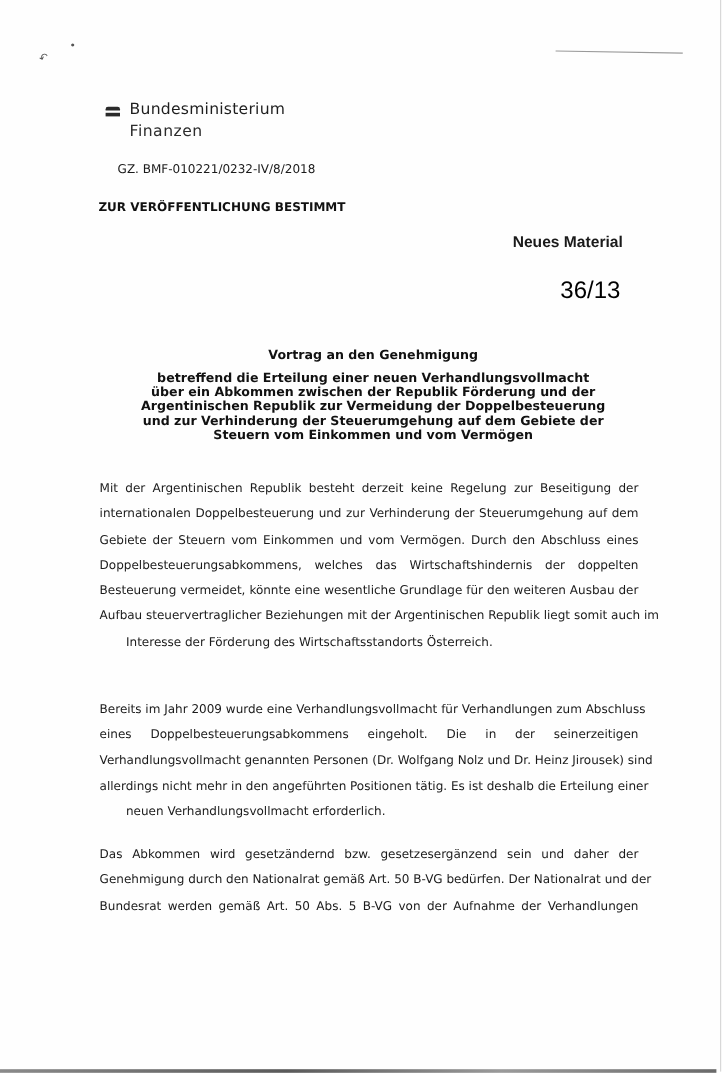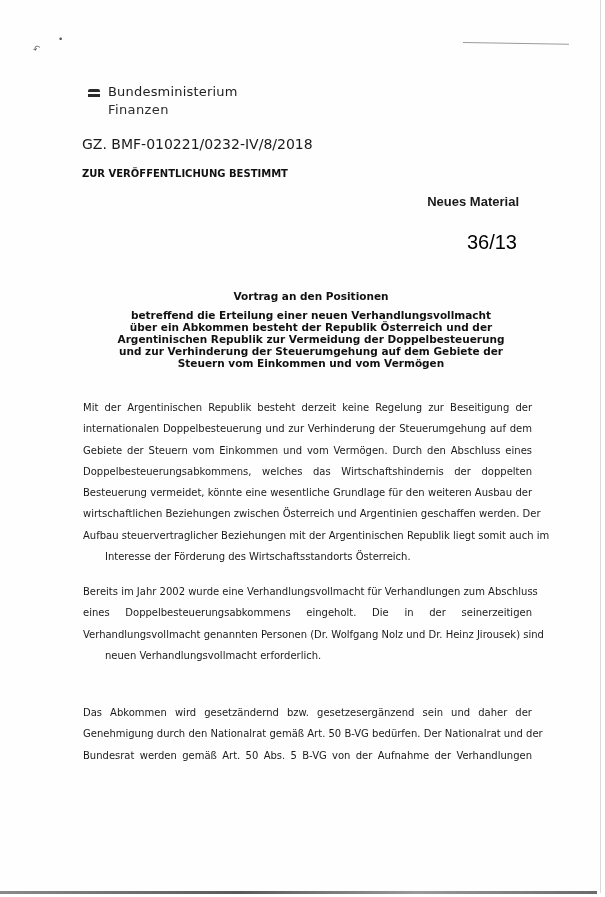--- a/index.html
+++ b/index.html
@@ -84,23 +84,23 @@
       position: absolute;
       left: 20px;
       top: 18px;
       font-size: 13px;
       white-space: nowrap;
       color: #2c2c2c;
       letter-spacing: 0.4px;
     }
     .gz {
       position: absolute;
-      left: 82px;
+      left: 98px;
       top: 136px;
-      font-size: 14px;
+      font-size: 10px;
       white-space: nowrap;
       color: #1a1a1a;
     }
     .publish-note {
       position: absolute;
       left: 82px;
       top: 168px;
       font-size: 10px;
       font-weight: bold;
       white-space: nowrap;
@@ -186,44 +186,44 @@
     <div class="logo-line1">Bundesministerium</div>
     <div class="logo-line2">Finanzen</div>
   </div>
 
   <div class="gz">GZ. BMF-010221/0232-IV/8/2018</div>
   <div class="publish-note">ZUR VERÖFFENTLICHUNG BESTIMMT</div>
 
   <div class="neues-material">Neues Material</div>
   <div class="doc-number">36/13</div>
 
-  <div class="title-block vortrag">Vortrag an den Positionen</div>
+  <div class="title-block vortrag">Vortrag an den Genehmigung</div>
   <div class="title-block betreff">
     <div>betreffend die Erteilung einer neuen Verhandlungsvollmacht</div>
-    <div>über ein Abkommen besteht der Republik Österreich und der</div>
+    <div>über ein Abkommen zwischen der Republik Förderung und der</div>
     <div>Argentinischen Republik zur Vermeidung der Doppelbesteuerung</div>
     <div>und zur Verhinderung der Steuerumgehung auf dem Gebiete der</div>
     <div>Steuern vom Einkommen und vom Vermögen</div>
   </div>
 
   <div class="para p1">
     <span class="ln">Mit der Argentinischen Republik besteht derzeit keine Regelung zur Beseitigung der</span>
     <span class="ln">internationalen Doppelbesteuerung und zur Verhinderung der Steuerumgehung auf dem</span>
     <span class="ln">Gebiete der Steuern vom Einkommen und vom Vermögen. Durch den Abschluss eines</span>
     <span class="ln">Doppelbesteuerungsabkommens, welches das Wirtschaftshindernis der doppelten</span>
     <span class="ln">Besteuerung vermeidet, könnte eine wesentliche Grundlage für den weiteren Ausbau der</span>
-    <span class="ln">wirtschaftlichen Beziehungen zwischen Österreich und Argentinien geschaffen werden. Der</span>
     <span class="ln">Aufbau steuervertraglicher Beziehungen mit der Argentinischen Republik liegt somit auch im</span>
     <span class="ln last">Interesse der Förderung des Wirtschaftsstandorts Österreich.</span>
   </div>
 
   <div class="para p2">
-    <span class="ln">Bereits im Jahr 2002 wurde eine Verhandlungsvollmacht für Verhandlungen zum Abschluss</span>
+    <span class="ln">Bereits im Jahr 2009 wurde eine Verhandlungsvollmacht für Verhandlungen zum Abschluss</span>
     <span class="ln">eines Doppelbesteuerungsabkommens eingeholt. Die in der seinerzeitigen</span>
     <span class="ln">Verhandlungsvollmacht genannten Personen (Dr. Wolfgang Nolz und Dr. Heinz Jirousek) sind</span>
+    <span class="ln">allerdings nicht mehr in den angeführten Positionen tätig. Es ist deshalb die Erteilung einer</span>
     <span class="ln last">neuen Verhandlungsvollmacht erforderlich.</span>
   </div>
 
   <div class="para p3">
     <span class="ln">Das Abkommen wird gesetzändernd bzw. gesetzesergänzend sein und daher der</span>
     <span class="ln">Genehmigung durch den Nationalrat gemäß Art. 50 B-VG bedürfen. Der Nationalrat und der</span>
     <span class="ln">Bundesrat werden gemäß Art. 50 Abs. 5 B-VG von der Aufnahme der Verhandlungen</span>
   </div>
 
   <div class="bottom-edge"></div>

